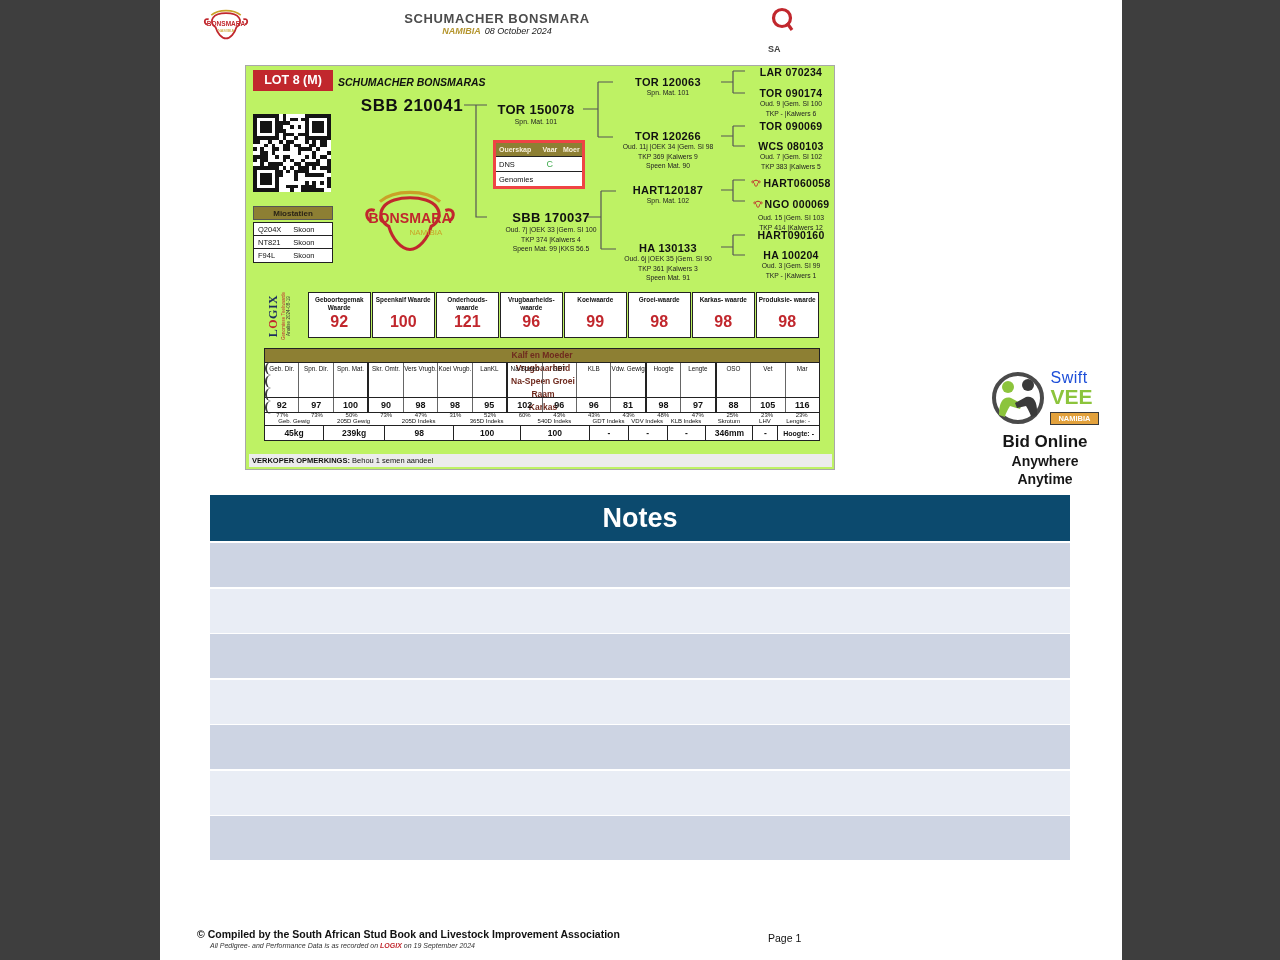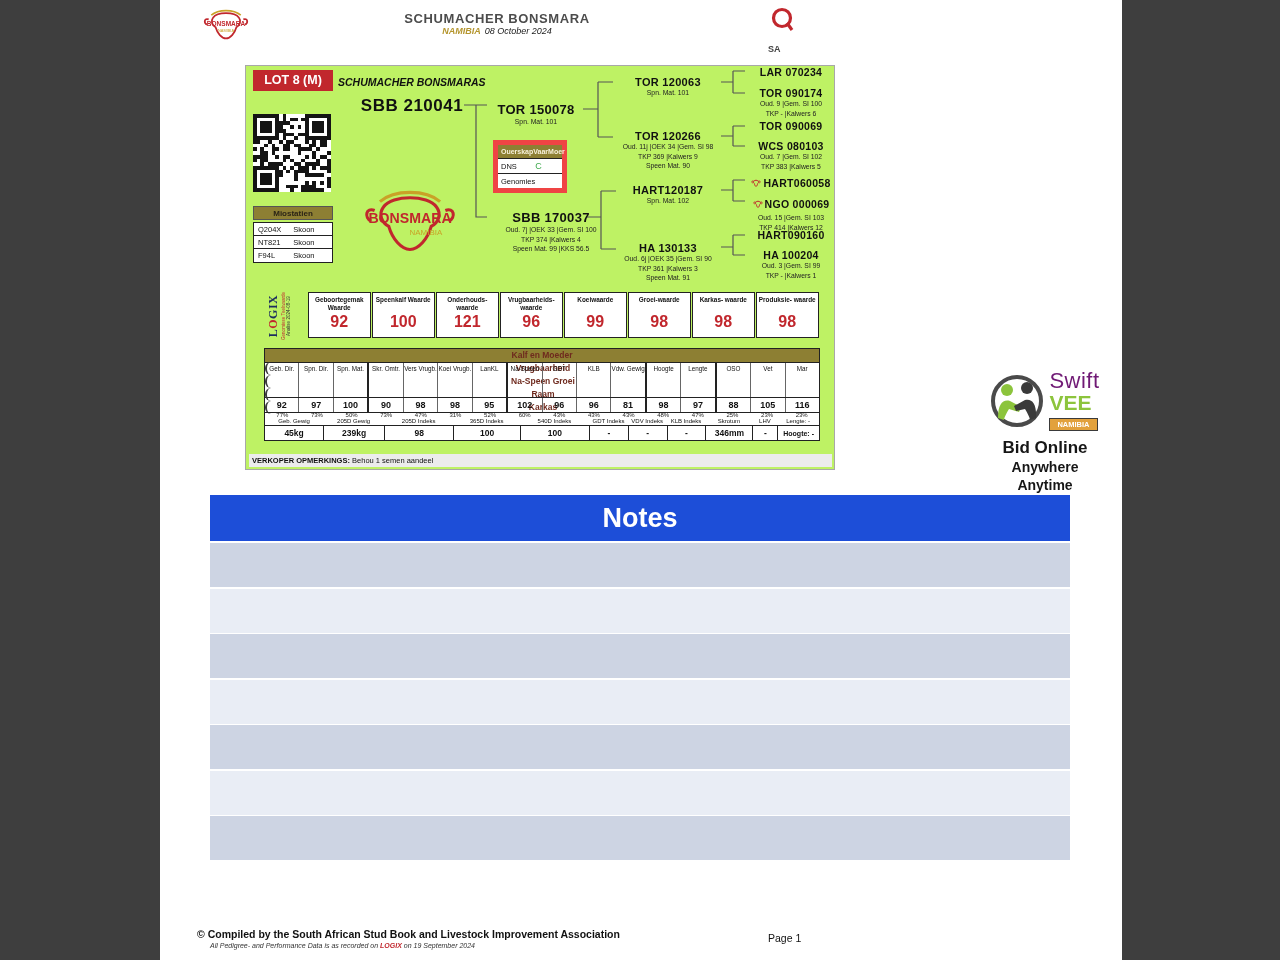--- a/index.html
+++ b/index.html
@@ -32,21 +32,21 @@
   .qr { position:absolute; left:7px; top:48px; width:78px; height:78px; display:grid;
         grid-template-columns:repeat(21,1fr); grid-template-rows:repeat(21,1fr); background:#fff; }
   .qr .on { background:#141414; }
 
   .info-table { position:absolute; left:110px; top:55px; width:101px; border:1.5px solid #222; background:#fff; }
   .info-row { display:flex; height:16px; align-items:center; border-bottom:1px solid #222; font-size:7.5px; }
   .info-row:last-child { border-bottom:none; }
   .info-label { flex:1.15; font-style:italic; padding-left:3px; color:#111; }
   .info-value { flex:1; font-weight:bold; text-align:center; color:#111; }
 
-  .ouerskap { position:absolute; left:247px; top:74px; width:74px; border:5px solid #ef4444; background:#fff; }
+  .ouerskap { position:absolute; left:247px; top:74px; width:92px; border:3px solid #ef4444; background:#fff; }
   .ouerskap-header { display:flex; background:#8d7f33; color:#f7f1da; font-weight:bold;
                      font-size:7px; height:13px; align-items:center; }
   .oh-title { flex:1.5; padding-left:3px; } .oh-col { flex:0.8; text-align:center; }
   .ouerskap-row { display:flex; height:15px; align-items:center; border-top:1px solid #222; font-size:7.5px; }
   .or-label { flex:1.5; padding-left:3px; color:#111; }
   .or-vaar { flex:0.8; text-align:center; color:#3faa4e; font-size:9px; }
   .or-moer { flex:0.8; text-align:center; }
 
   .mio { position:absolute; left:7px; top:140px; width:80px; }
   .mio-header { background:#8d7f33; color:#2b2416; font-weight:bold; font-size:8px; height:14px;
@@ -103,30 +103,30 @@
   .tt-mcell.small { font-size:7px; }
 
   .remarks { position:absolute; left:3px; top:388px; width:583px; height:13px; background:#ececec;
              font-size:7.5px; line-height:13px; padding-left:3px; color:#111; }
   .remarks .lbl { font-weight:bold; }
 
   
   .swiftvee { position:absolute; left:818px; top:370px; width:134px; text-align:center; }
   .sv-top { display:flex; align-items:center; justify-content:center; gap:5px; }
   .sv-text { text-align:left; }
-  .sv-swift { font-size:22px; color:#701a75; letter-spacing:.5px; line-height:1; }
+  .sv-swift { font-size:16px; color:#1d4ed8; letter-spacing:.5px; line-height:1; }
   .sv-vee { font-size:21px; font-weight:bold; color:#8cc43c; line-height:1; }
   .sv-badge { display:inline-block; background:#e2a13c; color:#fff; font-size:7.5px; font-weight:bold;
               padding:1px 7px; border:1px solid #3a3a3a; margin-top:2px; }
   .sv-tag1 { font-size:17px; font-weight:800; color:#161616; margin-top:7px; }
   .sv-tag2 { font-size:14px; font-weight:bold; color:#161616; line-height:1.3; }
 
   
   .notes { position:absolute; left:50px; top:495px; width:860px; }
-  .notes-header { background:#1d4ed8; color:#fff; height:46px; font-size:27px; font-weight:bold;
+  .notes-header { background:#0c4a6e; color:#fff; height:46px; font-size:27px; font-weight:bold;
                   text-align:center; line-height:46px; margin-bottom:2px; }
   .note-row { height:44px; margin-bottom:1.5px; }
   .nr-dark { background:#cdd4e3; }
   .nr-light { background:#e9edf5; }
 
   
   .footer-line1 { position:absolute; left:37px; top:928px; font-size:10.5px; font-weight:bold; color:#111; }
   .footer-line2 { position:absolute; left:50px; top:942px; font-size:7px; font-style:italic; color:#333; }
   .logix-red { color:#c1272d; font-weight:bold; }
   .page-num { position:absolute; left:608px; top:932px; font-size:10.5px; color:#111; }

